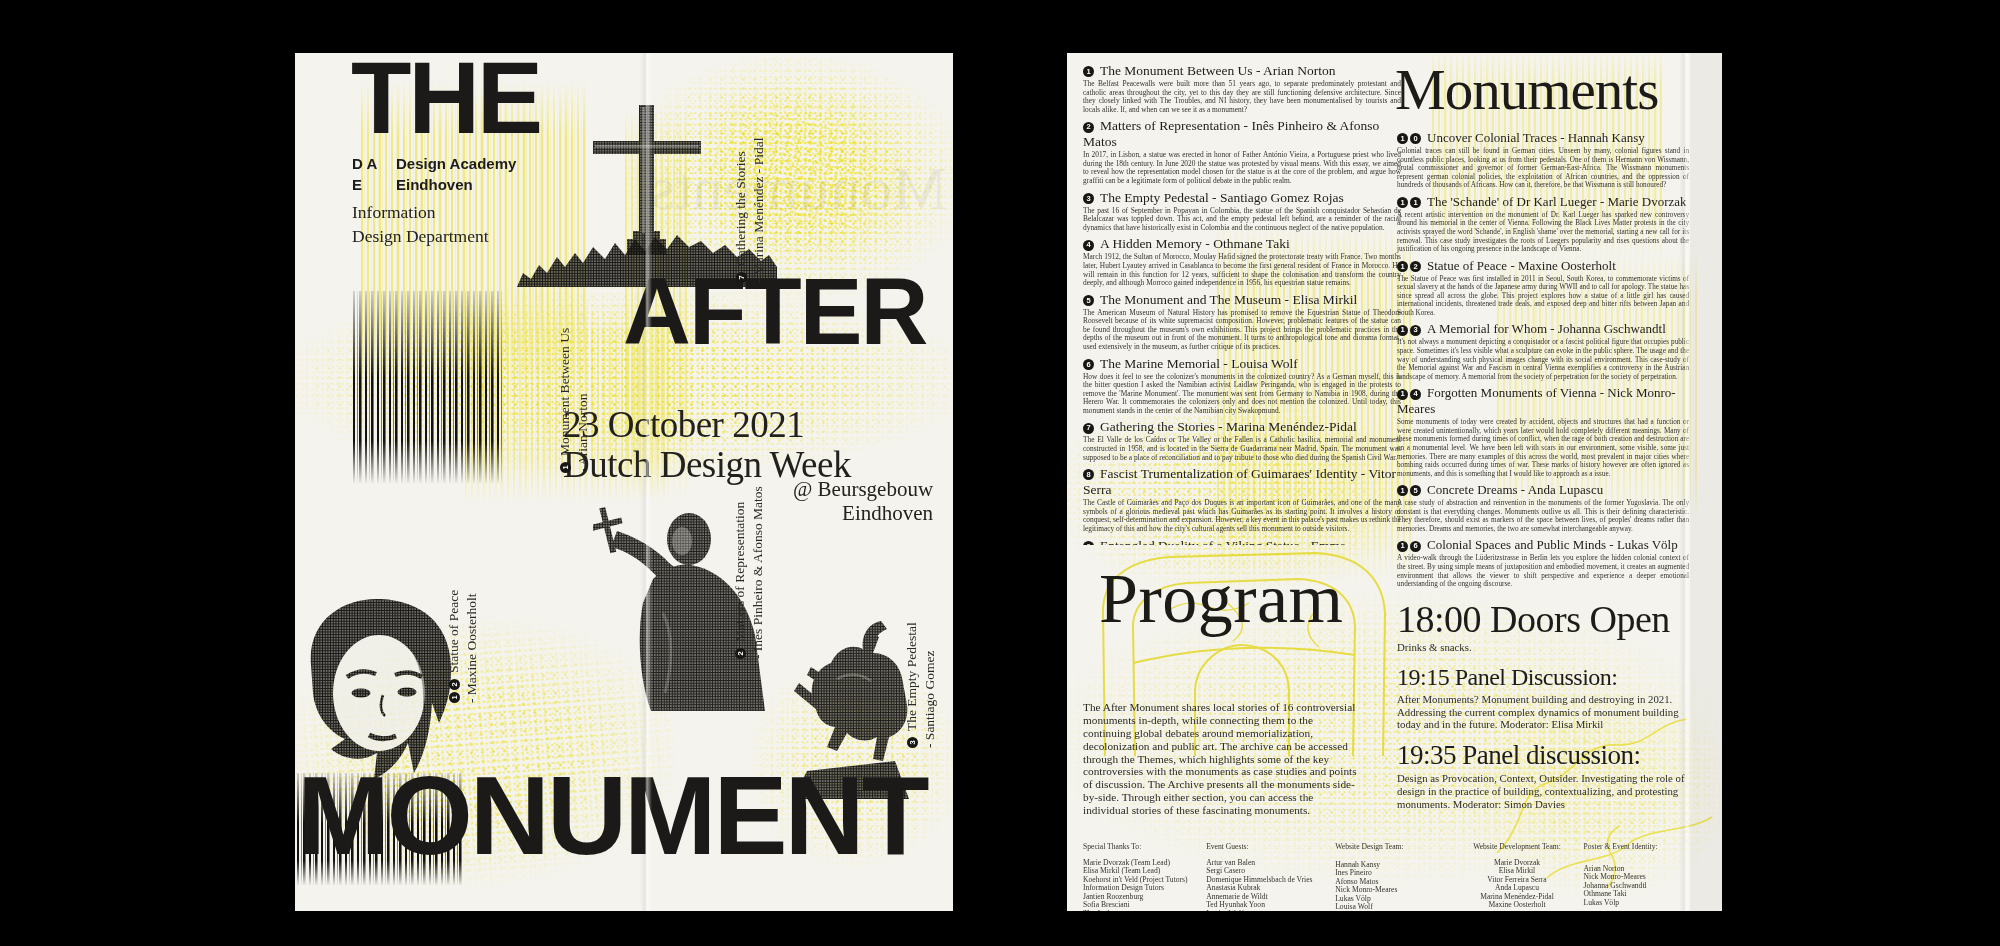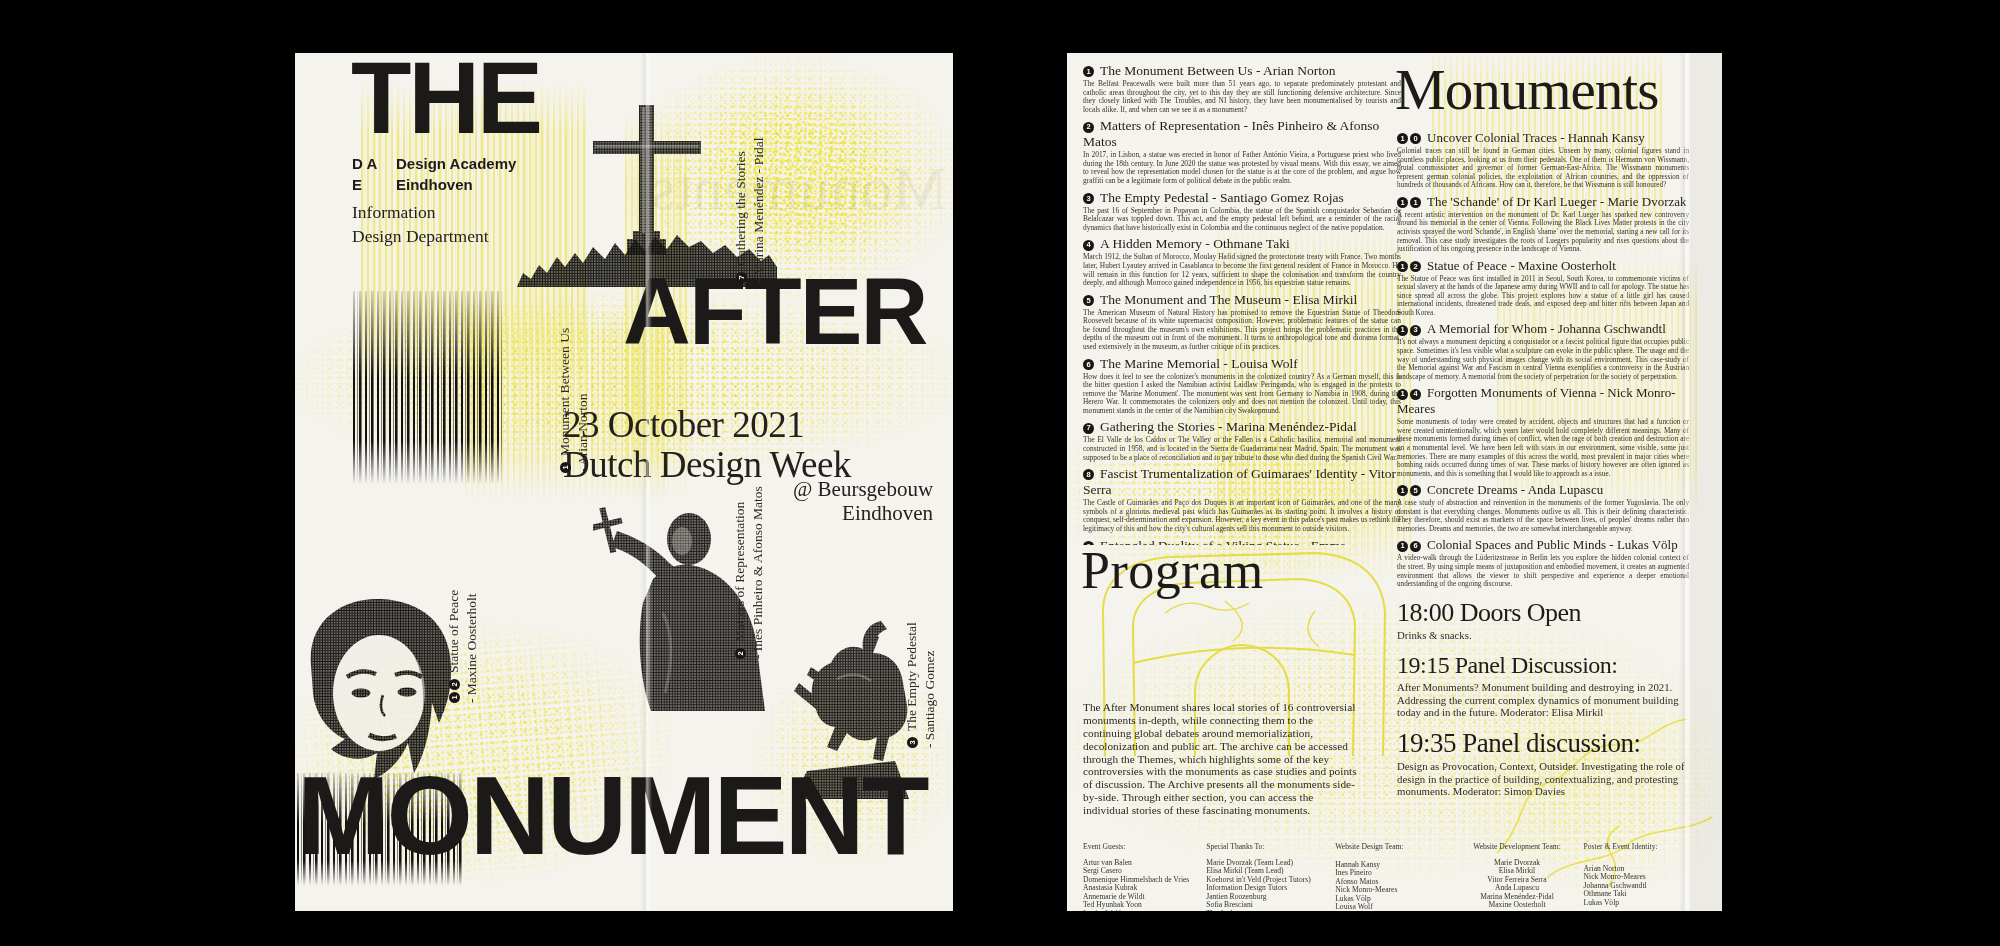--- a/index.html
+++ b/index.html
@@ -42,28 +42,28 @@
   
   #colA{position:absolute;left:16px;top:10px;width:318px;height:482px;overflow:hidden;}
   #colB{position:absolute;left:330px;top:4px;width:292px;}
   .item{margin:0 0 4px 0;}
   .ititle{margin:0 0 1px 0;font-weight:400;color:#1e1d19;}
   #colA .ititle{font-size:13.5px;}
   #colB .ititle{font-size:13px;}
   .ibody{margin:0;color:#34322c;text-align:justify;}
   #colA .ibody{font-size:7.4px;line-height:1.16;}
   #colB .ibody{font-size:7.2px;line-height:1.19;}
-  #program{position:absolute;left:14px;top:488px;margin:0;font-weight:400;font-size:52px;
+  #program{position:absolute;left:14px;top:488px;margin:18px;font-weight:400;font-size:70px;
            letter-spacing:0.5px;color:#1c1b17;}
   #monuments{margin:0 0 8px -2px;font-weight:400;font-size:57px;letter-spacing:-1px;color:#1c1b17;}
   #intro{position:absolute;left:16px;top:648px;width:278px;margin:0;font-size:11.3px;
          line-height:1.14;color:#2b2a25;}
   .sched{margin-top:11px;}
   .sh{font-size:27px;line-height:1.02;letter-spacing:-0.5px;color:#1d1c18;}
-  .sched:nth-of-type(1) .sh{font-size:26px;}
+  .sched:nth-of-type(1) .sh{font-size:38px;}
   .sched:nth-of-type(2) .sh{font-size:24px;line-height:1.06;}
   .sb{font-size:10.8px;line-height:1.16;margin-top:3px;color:#2e2d28;}
   #credits{position:absolute;left:16px;top:790px;width:606px;display:flex;gap:8px;}
   .ccol{font-size:7.6px;line-height:1.12;color:#35332d;}
   .ccol:nth-of-type(1){width:118px;}  .ccol:nth-of-type(2){width:124px;}
   .ccol:nth-of-type(3){width:118px;}  .ccol:nth-of-type(4){width:120px;text-align:center;}
   .ccol:nth-of-type(5){width:108px;}
   .chead{margin-bottom:7px;}
   .cnames{white-space:pre-line;}
   .ccol:nth-of-type(3) .cnames{margin-top:9px;}
@@ -414,42 +414,42 @@
           <div class="sched">
             <div class="sh">19:35 Panel discussion:</div>
             <div class="sb">Design as Provocation, Context, Outsider. Investigating the role of design in the practice of building, contextualizing, and protesting monuments. Moderator: Simon Davies</div>
           </div>
         </div>
     </div>
 
     <div id="credits">
 
         <div class="ccol">
+          <div class="chead">Special Thanks To:</div>
+          <div class="cnames">Marie Dvorzak (Team Lead)
+Elisa Mirkil (Team Lead)
+Koehorst in't Veld (Project Tutors)
+Information Design Tutors
+Jantien Roozenburg
+Sofia Bresciani
+The Anderen</div>
+        </div>
+
+        <div class="ccol">
           <div class="chead">Event Guests:</div>
           <div class="cnames">Artur van Balen
 Sergi Casero
 Domenique Himmelsbach de Vries
 Anastasia Kubrak
 Annemarie de Wildt
 Ted Hyunhak Yoon
 Louisa Wolf</div>
         </div>
 
         <div class="ccol">
-          <div class="chead">Special Thanks To:</div>
-          <div class="cnames">Marie Dvorzak (Team Lead)
-Elisa Mirkil (Team Lead)
-Koehorst in't Veld (Project Tutors)
-Information Design Tutors
-Jantien Roozenburg
-Sofia Bresciani
-The Anderen</div>
-        </div>
-
-        <div class="ccol">
           <div class="chead">Website Design Team:</div>
           <div class="cnames">Hannah Kansy
 Ines Pineiro
 Afonso Matos
 Nick Monro-Meares
 Lukas Völp
 Louisa Wolf</div>
         </div>
 
         <div class="ccol">

